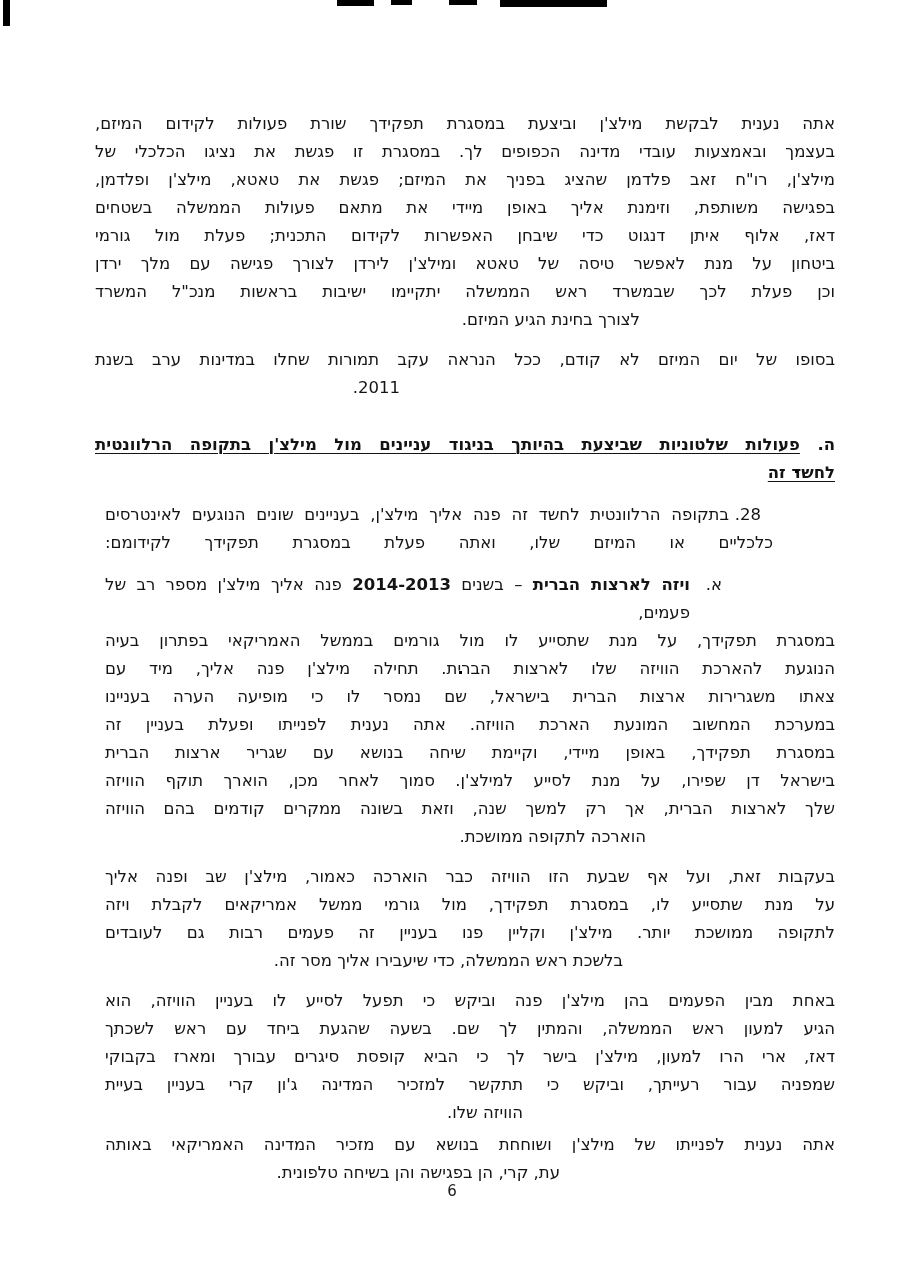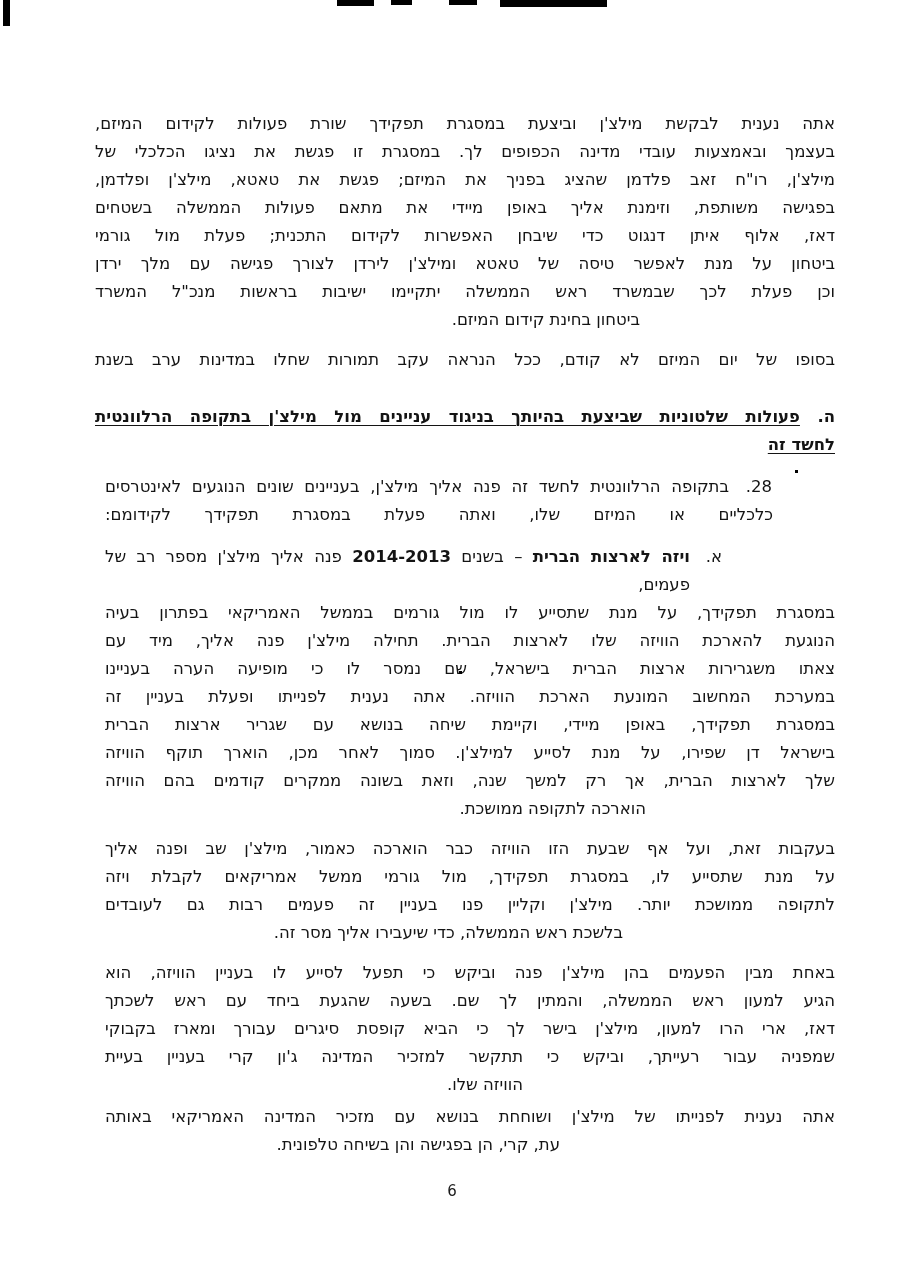--- a/index.html
+++ b/index.html
@@ -28,31 +28,32 @@
 
 <div id="doc">
     <div class="block indent-main" style="margin-bottom: 12px;">
       <div class="line j">אתה נענית לבקשת מילצ'ן וביצעת במסגרת תפקידך שורת פעולות לקידום המיזם,</div>
       <div class="line j">בעצמך ובאמצעות עובדי מדינה הכפופים לך. במסגרת זו פגשת את נציגו הכלכלי של</div>
       <div class="line j">מילצ'ן, רו"ח זאב פלדמן שהציג בפניך את המיזם; פגשת את טאטא, מילצ'ן ופלדמן,</div>
       <div class="line j">בפגישה משותפת, וזימנת אליך באופן מיידי את מתאם פעולות הממשלה בשטחים</div>
       <div class="line j">דאז, אלוף איתן דנגוט כדי שיבחן האפשרות לקידום התכנית; פעלת מול גורמי</div>
       <div class="line j">ביטחון על מנת לאפשר טיסה של טאטא ומילצ'ן לירדן לצורך פגישה עם מלך ירדן</div>
       <div class="line j">וכן פעלת לכך שבמשרד ראש הממשלה יתקיימו ישיבות בראשות מנכ"ל המשרד</div>
-      <div class="line s" style="margin-right: 195px;">ביטחון בחינת קידום המיזם.</div>
+      <div class="line s" style="margin-right: 195px;">לצורך בחינת הגיע המיזם.</div>
     </div>
     <div class="block indent-main" style="margin-bottom: 29px;">
       <div class="line j">בסופו של יום המיזם לא קודם, ככל הנראה עקב תמורות שחלו במדינות ערב בשנת</div>
+      <div class="line s" style="margin-right: 435px;">2011.</div>
     </div>
     <div class="block indent-main" style="margin-bottom: 14px;">
       <div class="line j"><span class="b ">ה. </span><span class="b u">פעולות שלטוניות שביצעת בהיותך בניגוד עניינים מול מילצ'ן בתקופה הרלוונטית</span></div>
       <div class="line s" style=""><span class="b u">לחשד זה</span></div>
     </div>
     <div class="block indent-item" style="margin-bottom: 14px;">
-      <span class="marker" style="right: 1px;">28.</span>
+      <span class="marker" style="right: 12px;">28.</span>
       <div class="line j" style="margin-right: 44px;">בתקופה הרלוונטית לחשד זה פנה אליך מילצ'ן, בעניינים שונים הנוגעים לאינטרסים</div>
       <div class="line j">כלכליים או המיזם שלו, ואתה פעלת במסגרת תפקידך לקידומם:</div>
     </div>
     <div class="block indent-sub" style="margin-bottom: 12px;">
       <span class="marker" style="right: 113px;">א.</span>
       <div class="line j" style="margin-right: 145px;"><span class="b ">ויזה לארצות הברית</span><span class=""> – בשנים </span><span class="b ">2014-2013</span><span class=""> פנה אליך מילצ'ן מספר רב של פעמים,</span></div>
       <div class="line j">במסגרת תפקידך, על מנת שתסייע לו מול גורמים בממשל האמריקאי בפתרון בעיה</div>
       <div class="line j">הנוגעת להארכת הוויזה שלו לארצות הברית. תחילה מילצ'ן פנה אליך, מיד עם</div>
       <div class="line j">צאתו משגרירות ארצות הברית בישראל, שם נמסר לו כי מופיעה הערה בעניינו</div>
       <div class="line j">במערכת המחשוב המונעת הארכת הוויזה. אתה נענית לפנייתו ופעלת בעניין זה</div>

